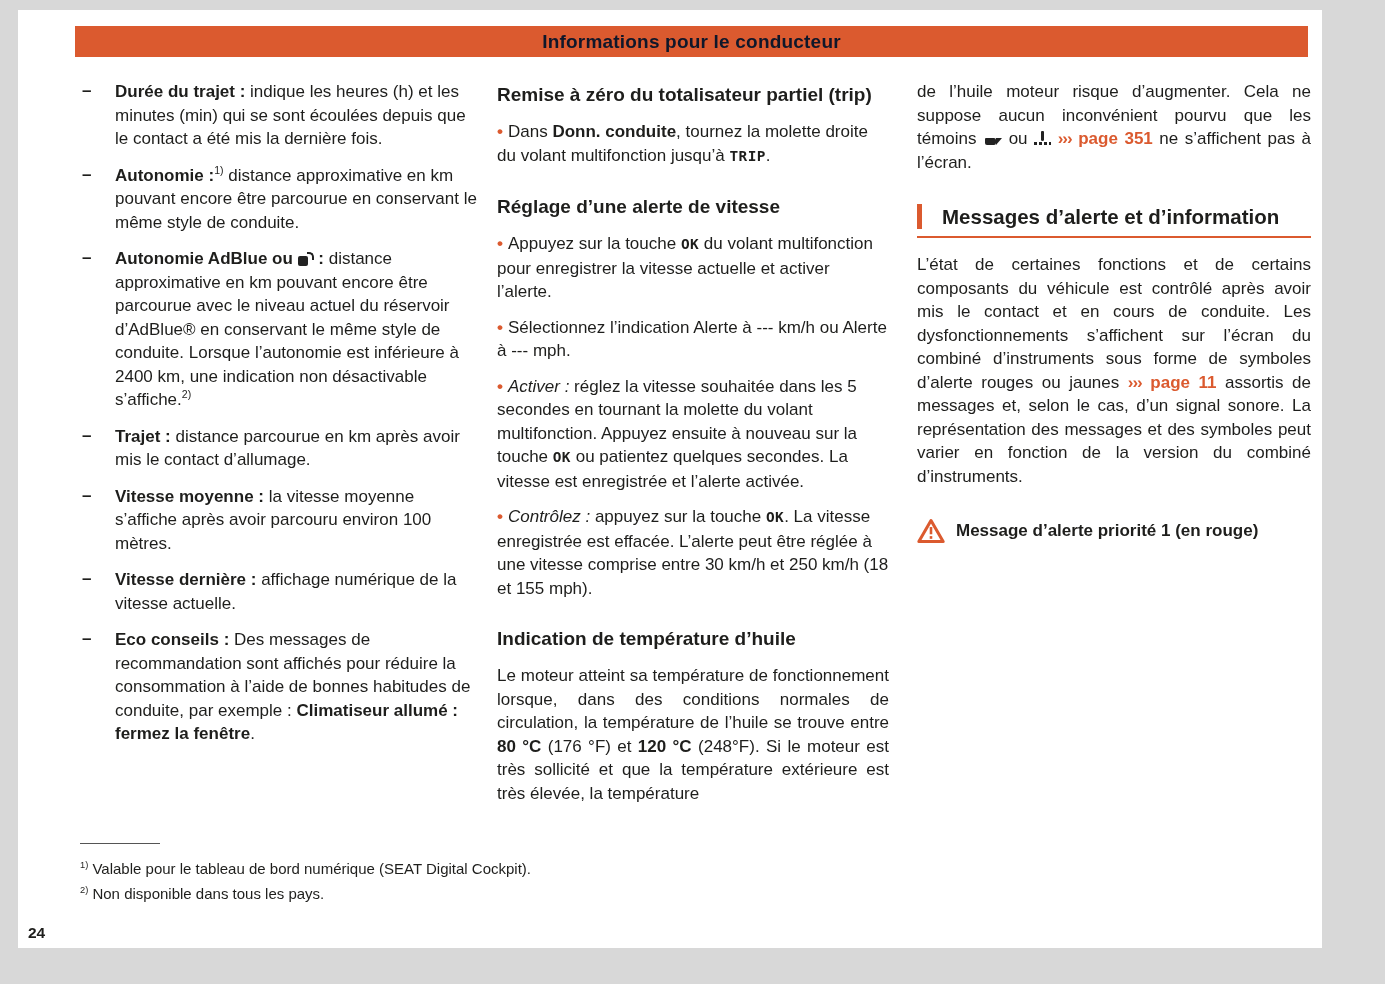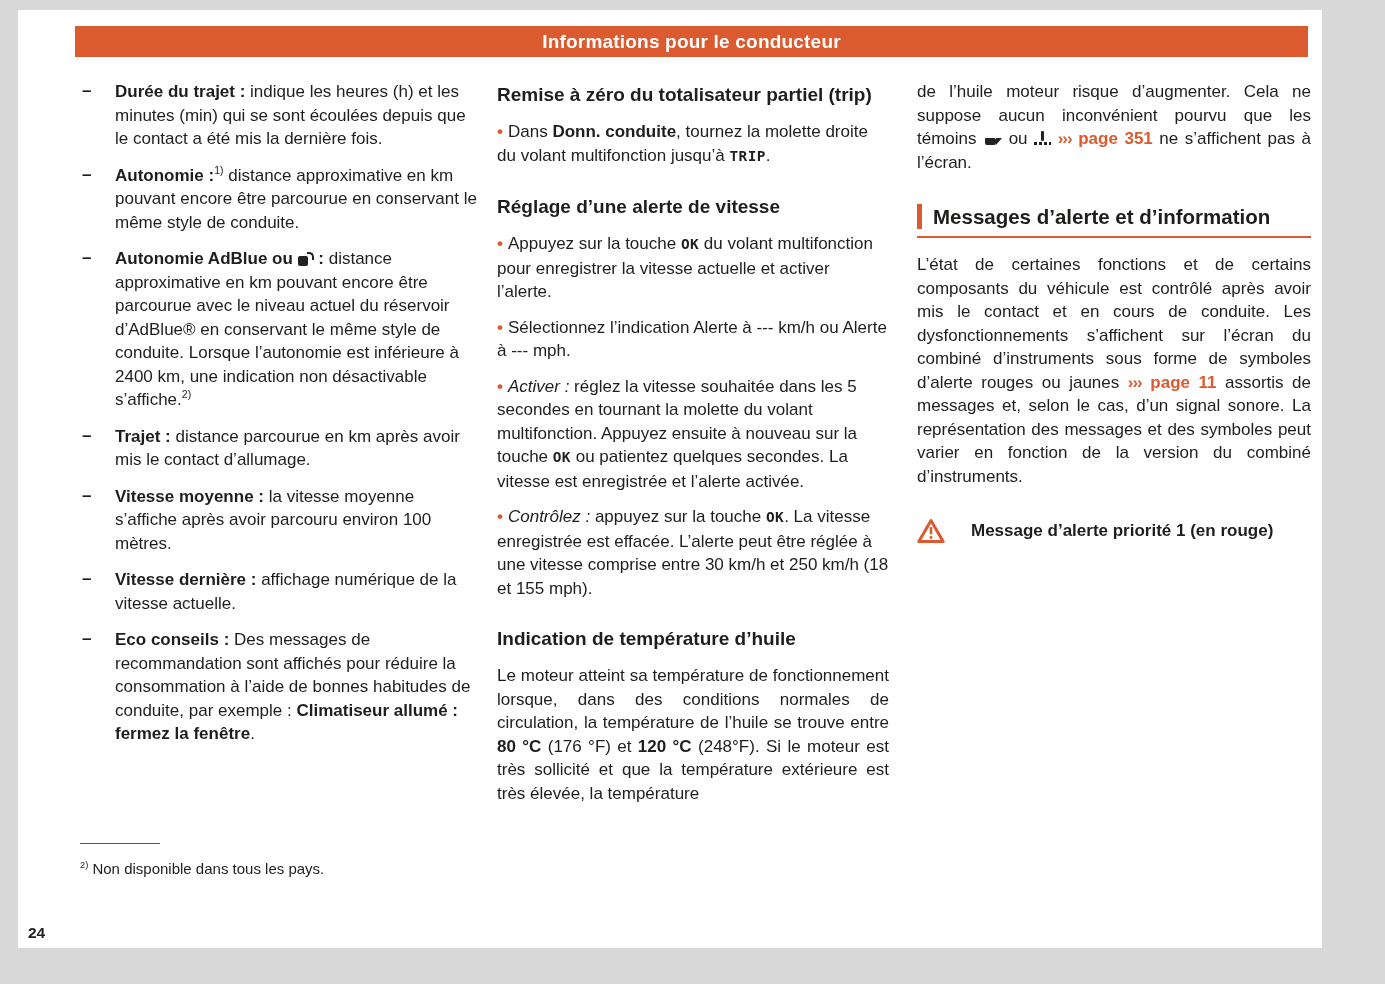--- a/index.html
+++ b/index.html
@@ -14,46 +14,46 @@
     background:var(--frame);
     font-family:"Liberation Sans","DejaVu Sans",sans-serif;
     color:var(--ink);
   }
   .page{
     position:absolute;left:18px;top:10px;width:1304px;height:938px;
     background:#ffffff;
   }
   .header-bar{
     position:absolute;left:57px;top:16px;width:1233px;height:31px;
-    background:var(--orange);color:#ffffff;
+    background:var(--orange);color:#0f172a;
     display:flex;align-items:center;justify-content:center;
     font-size:19px;font-weight:bold;letter-spacing:0.2px;
   }
   .col{position:absolute;top:70px;font-size:17px;line-height:23.5px;}
   .col1{left:62px;width:398px;}
   .col2{left:479px;width:392px;}
   .col3{left:899px;width:394px;}
 
   .rich{text-align:justify;}
   .li{position:relative;padding-left:35px;margin:0 0 13px 0;}
   .dash{position:absolute;left:2px;top:-1px;font-weight:bold;}
   .bl{margin:0 0 12px 0;}
   .bullet{color:var(--orange);font-weight:bold;margin-right:5px;}
 
   .h3{font-size:19px;font-weight:bold;margin:27px 0 13px 0;line-height:24px;}
   .h3.first{margin-top:3px;}
   .para{margin:0 0 13px 0;}
 
   .sec{border-bottom:2px solid var(--orange);padding-bottom:7px;margin:30px 0 15px 0;}
   .sec h2{
-    margin:0;border-left:5px solid var(--orange);padding-left:11px;
+    margin:0;border-left:5px solid var(--orange);padding-left:20px;
     font-size:20.5px;line-height:25px;font-weight:bold;
   }
   .alert-head{
-    display:flex;align-items:center;gap:26px;
+    display:flex;align-items:center;gap:11px;
     font-weight:bold;font-size:17px;margin:30px 0 15px 0;
   }
 
   
   .rt-b{font-weight:bold;}
   .rt-i{font-style:italic;}
   .rt-mono{font-family:"DejaVu Sans Mono",monospace;font-weight:bold;font-size:0.85em;letter-spacing:0.4px;}
   .rt-bo{color:var(--orange);font-weight:bold;}
   .rt-arrow{color:var(--orange);font-weight:bold;letter-spacing:-1px;}
   .rt-sup{vertical-align:super;font-size:0.62em;line-height:0;}
@@ -158,17 +158,18 @@
         <rect x="10.9" y="7.6" width="2.2" height="6.2" fill="#DB5A2F"></rect>
         <rect x="10.9" y="15.4" width="2.2" height="2.3" fill="#DB5A2F"></rect>
       </svg>
       <span>Message d’alerte priorité 1 (en rouge)</span>
     </div>
 
   </div>
 
   <div class="footnotes">
     <div class="fnrule"></div>
+    <div class="fn rich"><span class="rt-sup">1)</span>  Valable pour le tableau de bord numérique (SEAT Digital Cockpit).</div>
     <div class="fn rich"><span class="rt-sup">2)</span>  Non disponible dans tous les pays.</div>
   </div>
 
   <div class="pagenum">24</div>
 </div>
 
 </body></html>

